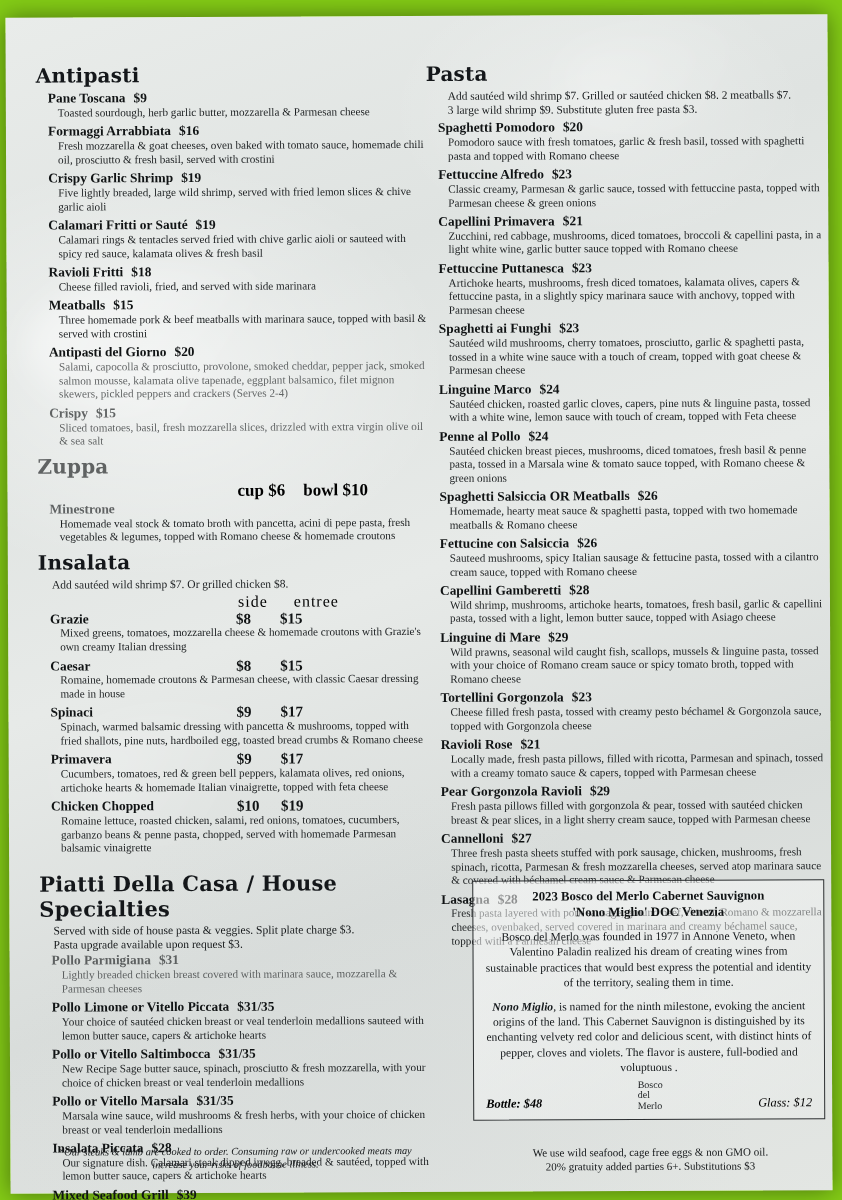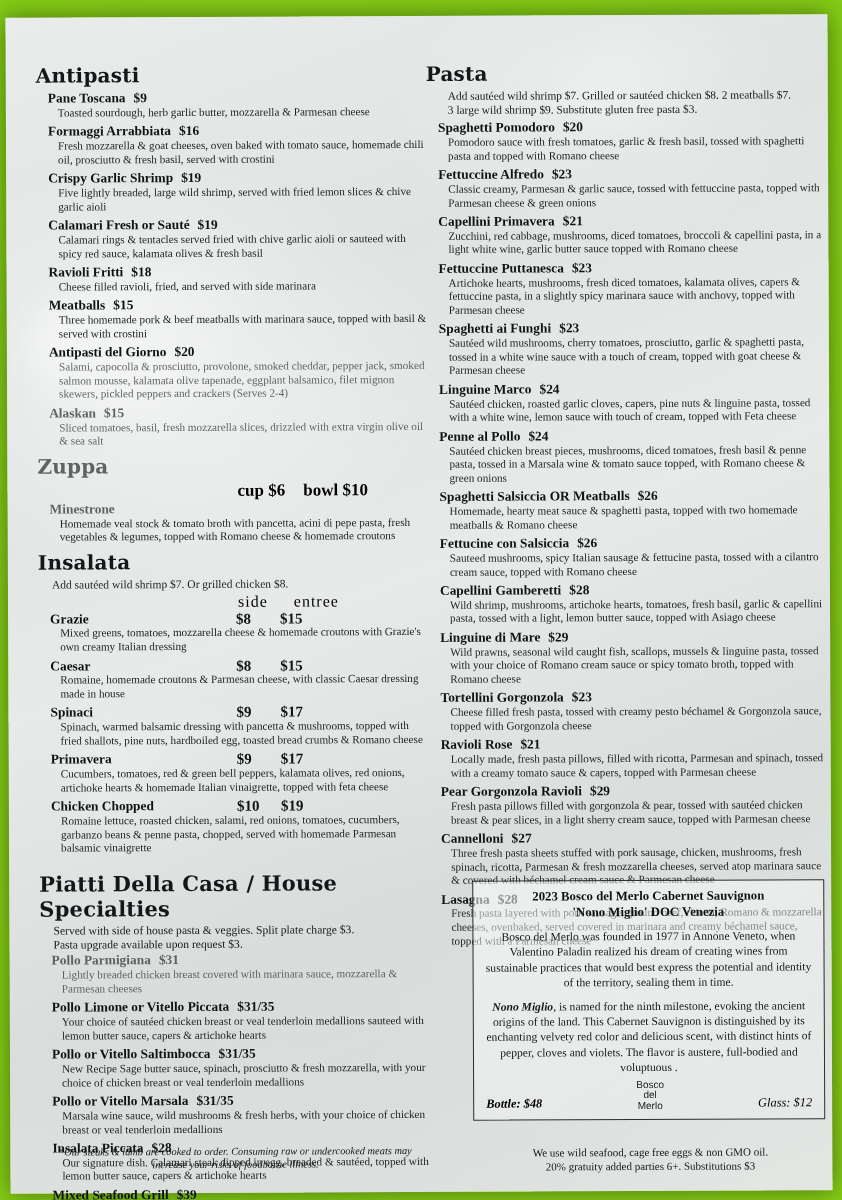--- a/index.html
+++ b/index.html
@@ -161,24 +161,23 @@
     right: 12px;
     bottom: 8px;
     display: flex;
     justify-content: space-between;
     align-items: flex-end;
     font-size: 12.4px;
   }
   .wine-foot .bottle { font-style: italic; font-weight: 700; font-family: Liberation Serif, serif; }
   .wine-foot .glass { font-style: italic; }
   .wine-logo {
-    text-align: center;
     font-size: 10px;
     line-height: 1.05;
-    font-family: Liberation Sans, sans-serif;
+    font-family: Liberation Serif, serif;
     color: #1a1d1f;
   }
   .pasta-addon {
     font-size: 11.4px;
     margin-left: 22px;
     line-height: 1.24;
     color: #15181a;
   }
   .house-note {
     font-size: 11.6px;
@@ -218,21 +217,21 @@
 
       <div class="item">
         <div class="item-head">
           <span>Crispy Garlic Shrimp</span><span class="price">$19</span>
         </div>
         <div class="item-desc">Five lightly breaded, large wild shrimp, served with fried lemon slices &amp; chive garlic aioli</div>
       </div>
 
       <div class="item">
         <div class="item-head">
-          <span>Calamari Fresh or Sauté</span><span class="price">$19</span>
+          <span>Calamari Fritti or Sauté</span><span class="price">$19</span>
         </div>
         <div class="item-desc">Calamari rings &amp; tentacles served fried with chive garlic aioli or sauteed with spicy red sauce, kalamata olives &amp; fresh basil</div>
       </div>
 
       <div class="item">
         <div class="item-head">
           <span>Ravioli Fritti</span><span class="price">$18</span>
         </div>
         <div class="item-desc">Cheese filled ravioli, fried, and served with side marinara</div>
       </div>
@@ -246,21 +245,21 @@
 
       <div class="item">
         <div class="item-head">
           <span>Antipasti del Giorno</span><span class="price">$20</span>
         </div>
         <div class="item-desc faded">Salami, capocolla &amp; prosciutto, provolone, smoked cheddar, pepper jack, smoked salmon mousse, kalamata olive tapenade, eggplant balsamico, filet mignon skewers, pickled peppers and crackers (Serves 2-4)</div>
       </div>
 
       <div class="item">
         <div class="item-head faded">
-          <span>Alaskan</span><span class="price">$15</span>
+          <span>Crispy</span><span class="price">$15</span>
         </div>
         <div class="item-desc faded">Sliced tomatoes, basil, fresh mozzarella slices, drizzled with extra virgin olive oil &amp; sea salt</div>
       </div>
 
       <div class="section-title big faded">Zuppa</div>
       <div class="cupbowl">
         <span>cup $6</span><span>bowl $10</span>
       </div>
       <div class="item">
         <div class="item-head faded">

